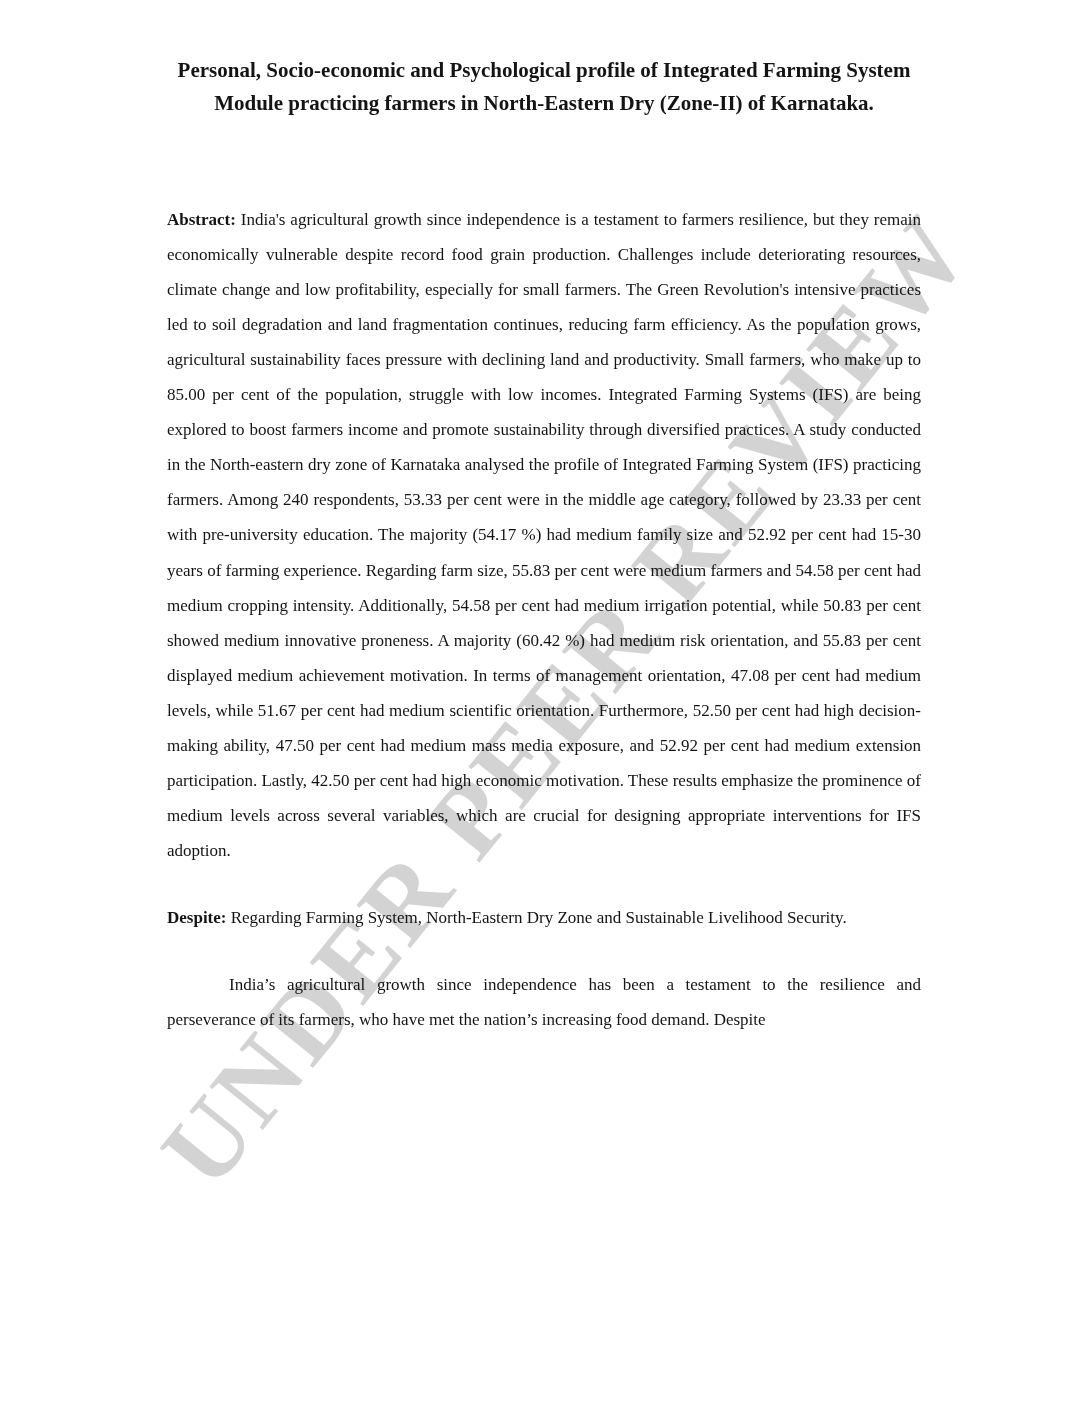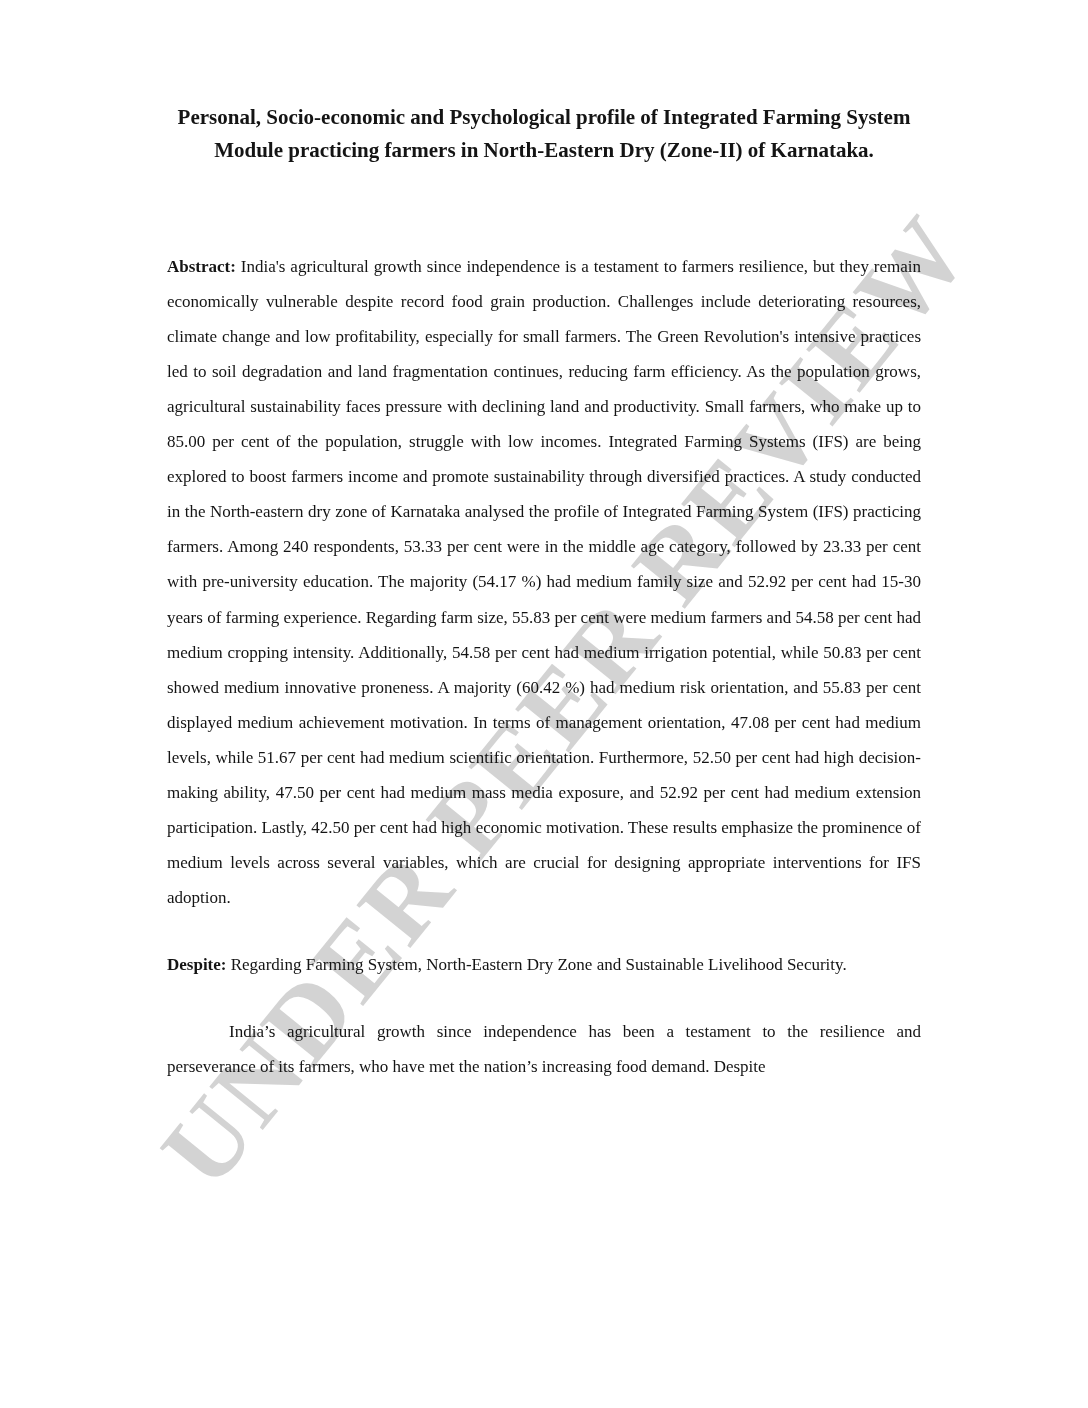--- a/index.html
+++ b/index.html
@@ -31,21 +31,21 @@
     letter-spacing: 4px;
     color: rgba(140, 140, 140, 0.38);
     white-space: nowrap;
     z-index: 0;
     pointer-events: none;
     user-select: none;
   }
   .content {
     position: relative;
     z-index: 1;
-    padding: 101px 167px 0 167px;
+    padding: 54px 167px 0 167px;
   }
   .title {
     margin: 0 0 82px 0;
     font-size: 21px;
     font-weight: bold;
     line-height: 1.58;
     text-align: center;
   }
   .para {
     margin: 0 0 32px 0;

